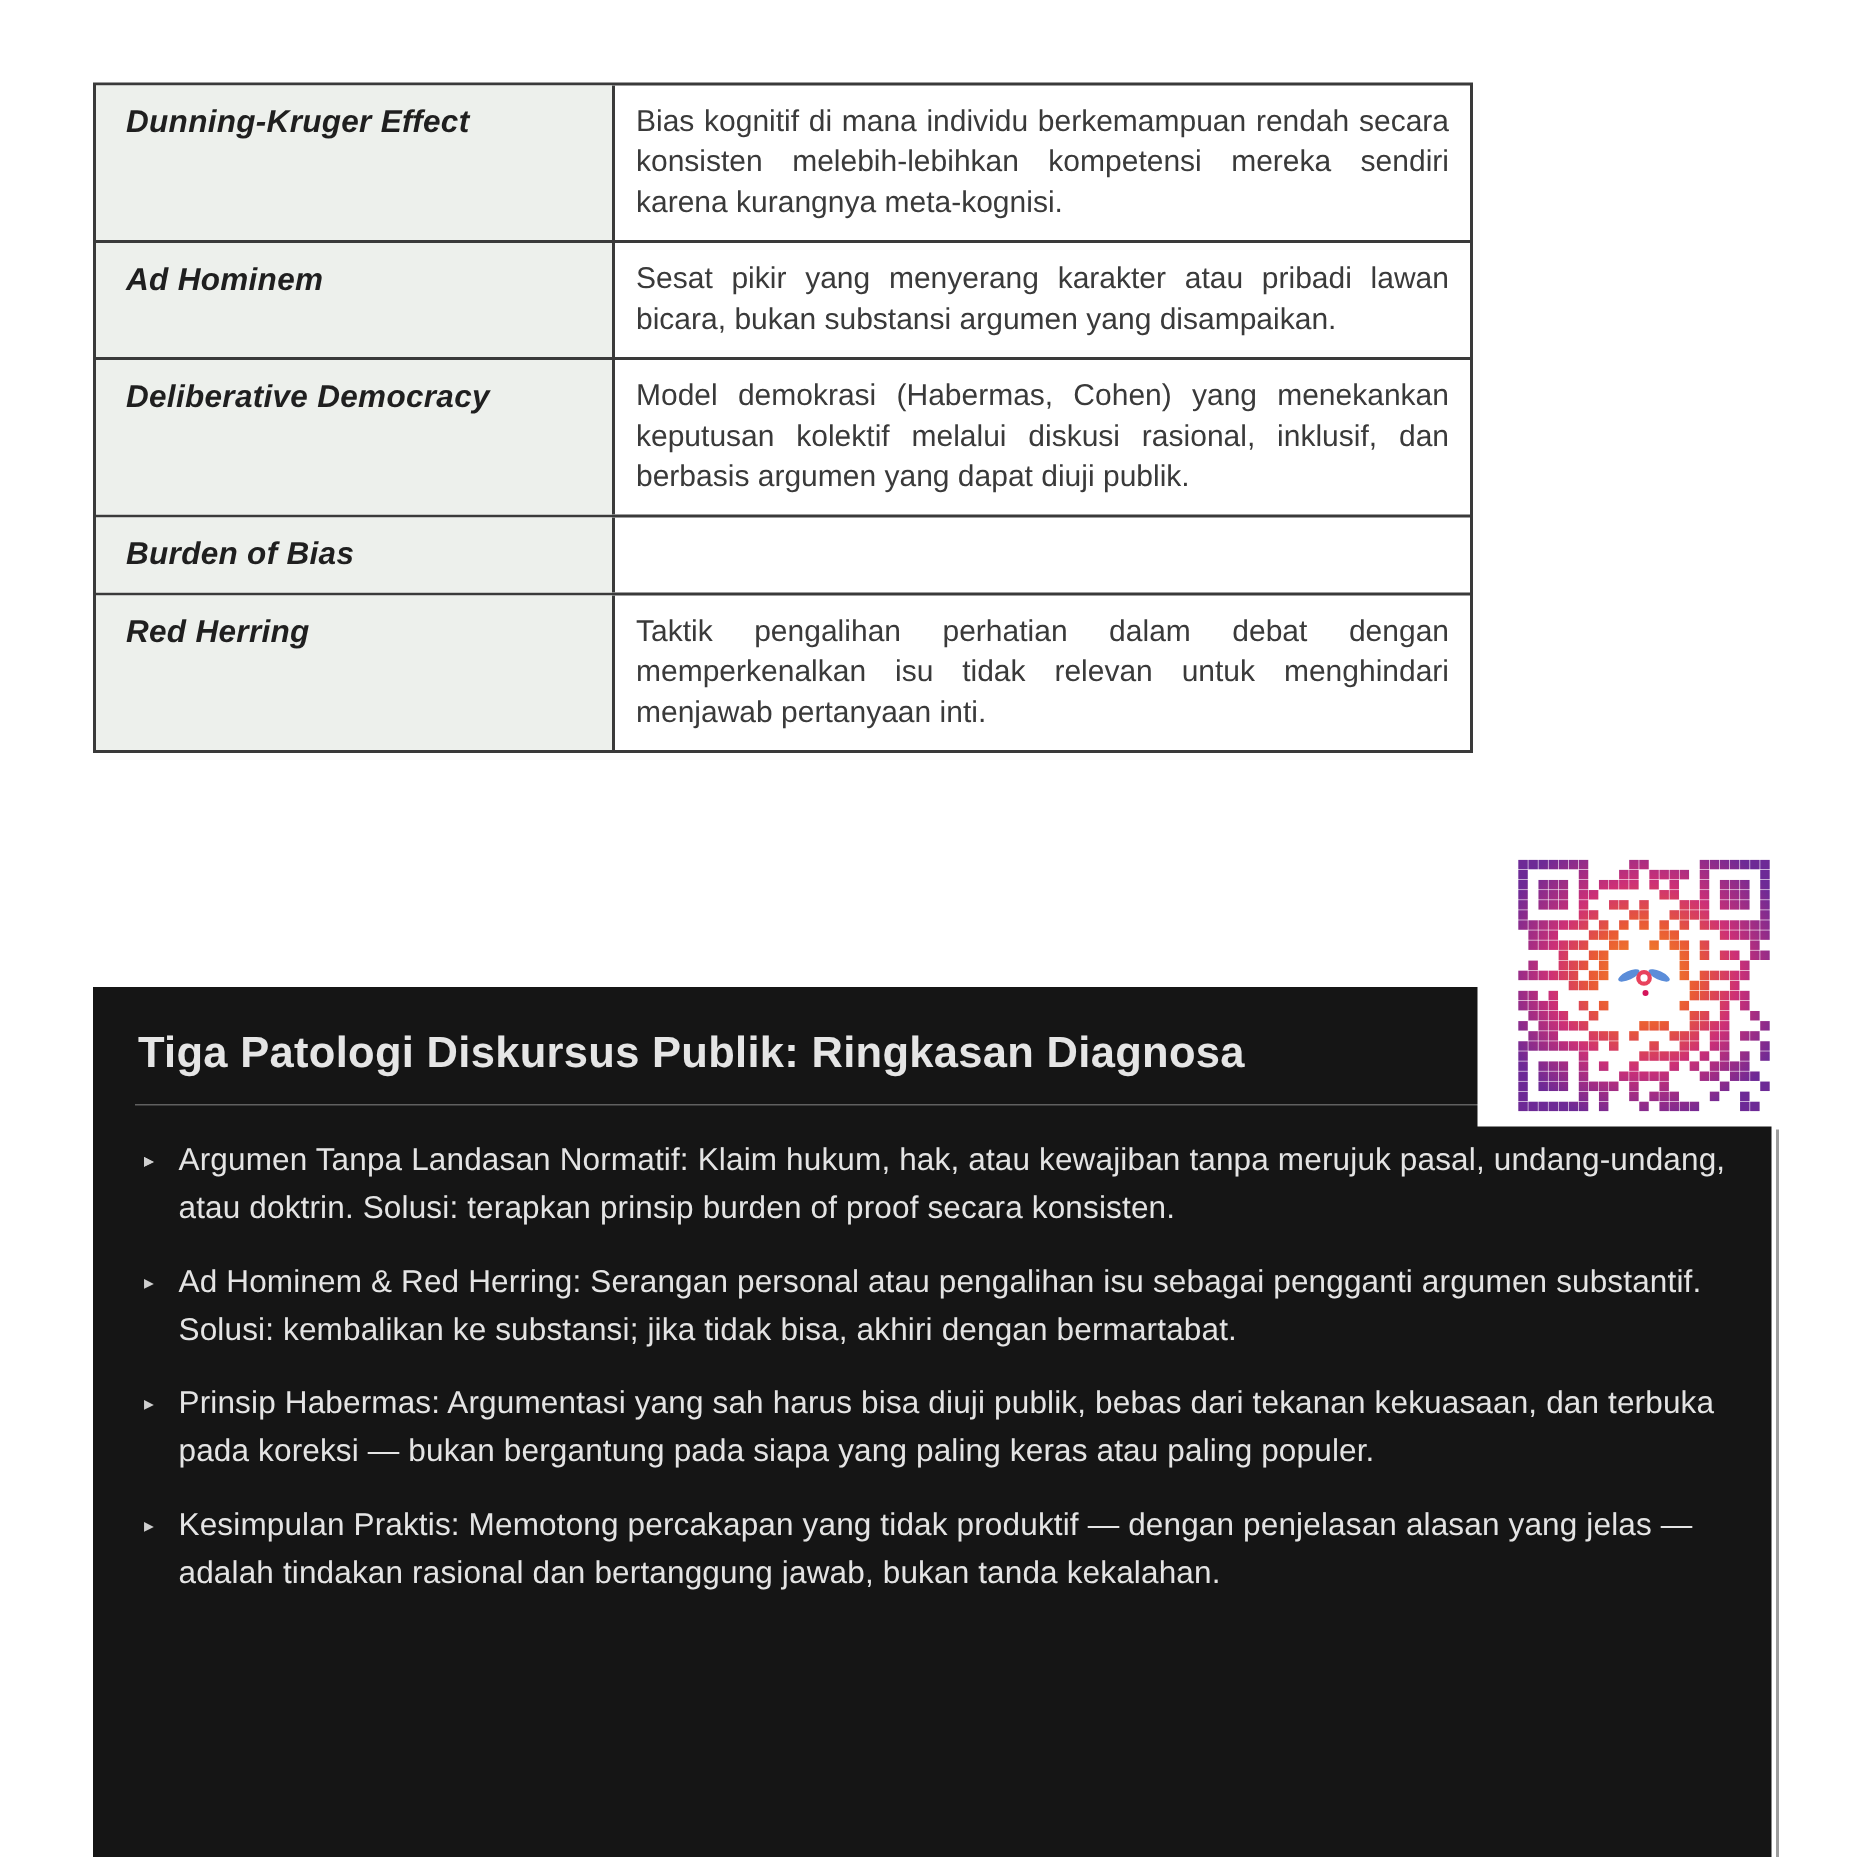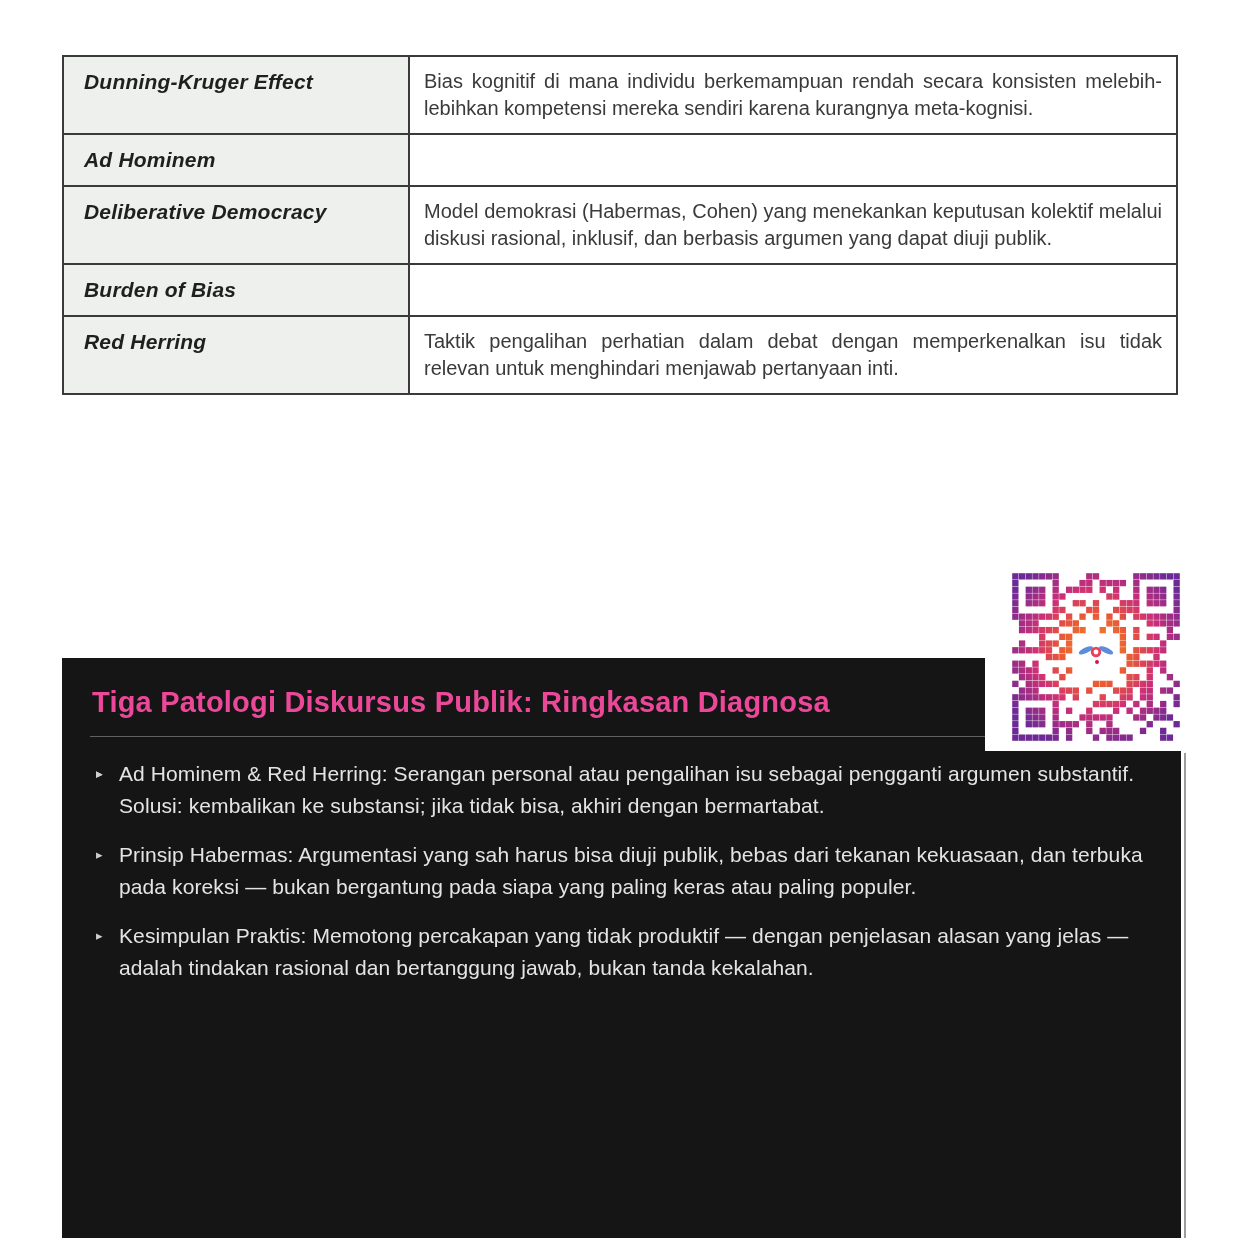--- a/index.html
+++ b/index.html
@@ -3,21 +3,21 @@
 <meta charset="utf-8">
 <style>
   html,body { margin:0; padding:0; background:#ffffff; }
   .page {
     position:relative; width:1240px; height:1238px; background:#ffffff;
     font-family:"Liberation Sans","DejaVu Sans",sans-serif; overflow:hidden;
   }
 
   
   .glossary-table {
-    position:absolute; left:62px; top:55px; width:1116px;
+    position:absolute; left:62px; top:55px; width:920px;
     border:2px solid #3a3a3a; box-sizing:border-box;
   }
   .g-row { display:flex; border-bottom:2px solid #3a3a3a; }
   .g-row:last-child { border-bottom:none; }
   .g-term {
     flex:0 0 346px; width:346px; box-sizing:border-box;
     background:#edf0ec; border-right:2px solid #3a3a3a;
     font-style:italic; font-weight:bold; font-size:21px; color:#1f1f1f;
     padding:13px 10px 13px 20px; letter-spacing:0.2px;
   }
@@ -26,21 +26,21 @@
     font-size:20px; line-height:27px; color:#3a3a3a;
     text-align:justify; padding:11px 14px;
   }
 
   
   .panel {
     position:absolute; left:62px; top:658px; width:1119px; height:580px;
     background:#151515; box-sizing:border-box; padding:28px 30px 0 28px;
   }
   .panel-title {
-    margin:0 0 0 2px; font-size:29px; font-weight:bold; color:#ec4899;
+    margin:0 0 0 2px; font-size:29px; font-weight:bold; color:#e5e5e5;
     letter-spacing:0.2px;
   }
   .panel-divider { height:1px; background:#606060; margin:17px 0 0 0; width:1052px; }
   .bullets { list-style:none; margin:21px 0 0 0; padding:0; }
   .bullet {
     position:relative; padding-left:29px; margin-bottom:17px;
     font-size:21px; line-height:32px; color:#e4e4e4; max-width:1035px;
     letter-spacing:0.1px;
   }
   .marker {
@@ -62,20 +62,21 @@
 
   <div class="glossary-table">
 
       <div class="g-row">
         <div class="g-term">Dunning-Kruger Effect</div>
         <div class="g-def">Bias kognitif di mana individu berkemampuan rendah secara konsisten melebih-lebihkan kompetensi mereka sendiri karena kurangnya meta-kognisi.</div>
       </div>
 
       <div class="g-row">
         <div class="g-term">Ad Hominem</div>
+        <div class="g-def">Sesat pikir yang menyerang karakter atau pribadi lawan bicara, bukan substansi argumen yang disampaikan.</div>
       </div>
 
       <div class="g-row">
         <div class="g-term">Deliberative Democracy</div>
         <div class="g-def">Model demokrasi (Habermas, Cohen) yang menekankan keputusan kolektif melalui diskusi rasional, inklusif, dan berbasis argumen yang dapat diuji publik.</div>
       </div>
 
       <div class="g-row">
         <div class="g-term">Burden of Bias</div>
       </div>
@@ -91,20 +92,21 @@
     <h1 class="panel-title">Tiga Patologi Diskursus Publik: Ringkasan Diagnosa</h1>
     <div class="panel-divider"></div>
     <ul class="bullets">
 
         <li class="bullet">
           <span class="marker">▸</span>
         </li>
 
         <li class="bullet">
           <span class="marker">▸</span>
+          <span class="btext">Argumen Tanpa Landasan Normatif: Klaim hukum, hak, atau kewajiban tanpa merujuk pasal, undang-undang, atau doktrin. Solusi: terapkan prinsip burden of proof secara konsisten.</span>
         </li>
 
         <li class="bullet">
           <span class="marker">▸</span>
           <span class="btext">Ad Hominem &amp; Red Herring: Serangan personal atau pengalihan isu sebagai pengganti argumen substantif. Solusi: kembalikan ke substansi; jika tidak bisa, akhiri dengan bermartabat.</span>
         </li>
 
         <li class="bullet">
           <span class="marker">▸</span>
           <span class="btext">Prinsip Habermas: Argumentasi yang sah harus bisa diuji publik, bebas dari tekanan kekuasaan, dan terbuka pada koreksi — bukan bergantung pada siapa yang paling keras atau paling populer.</span>

